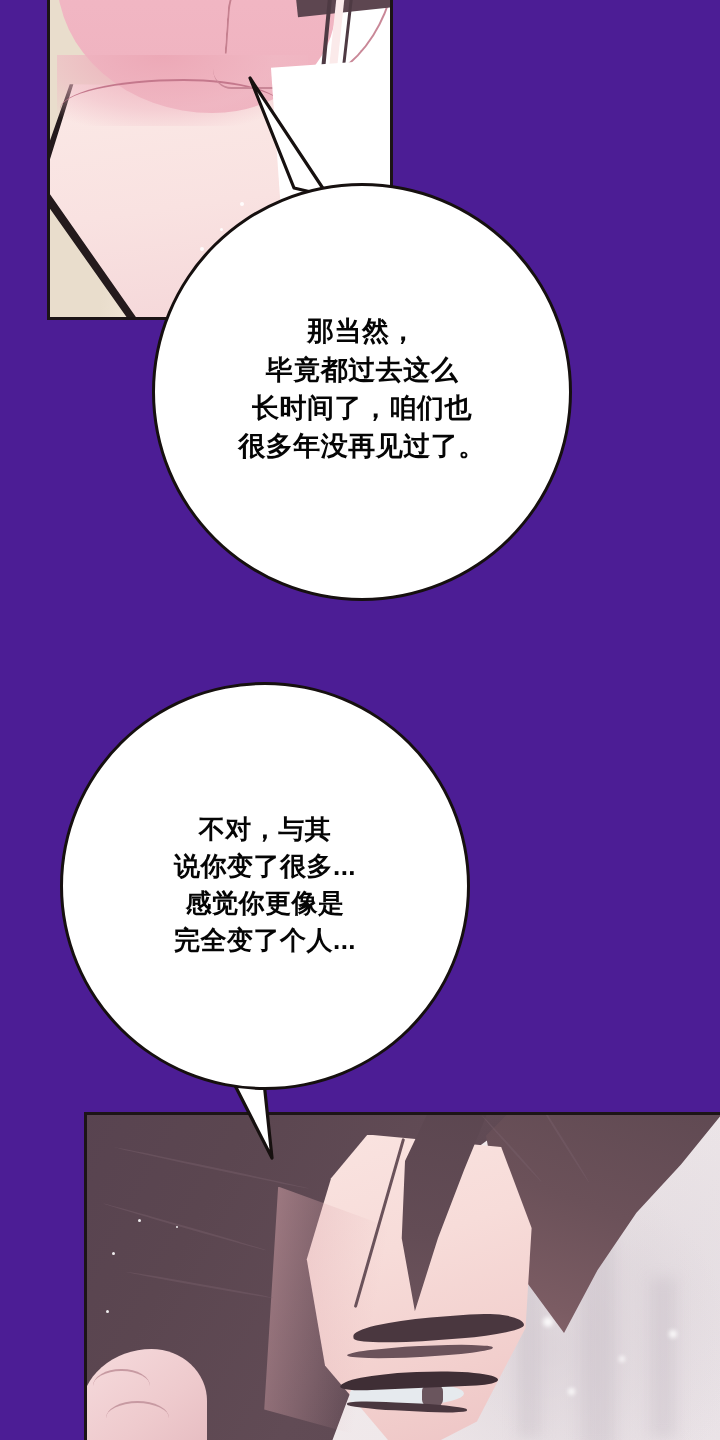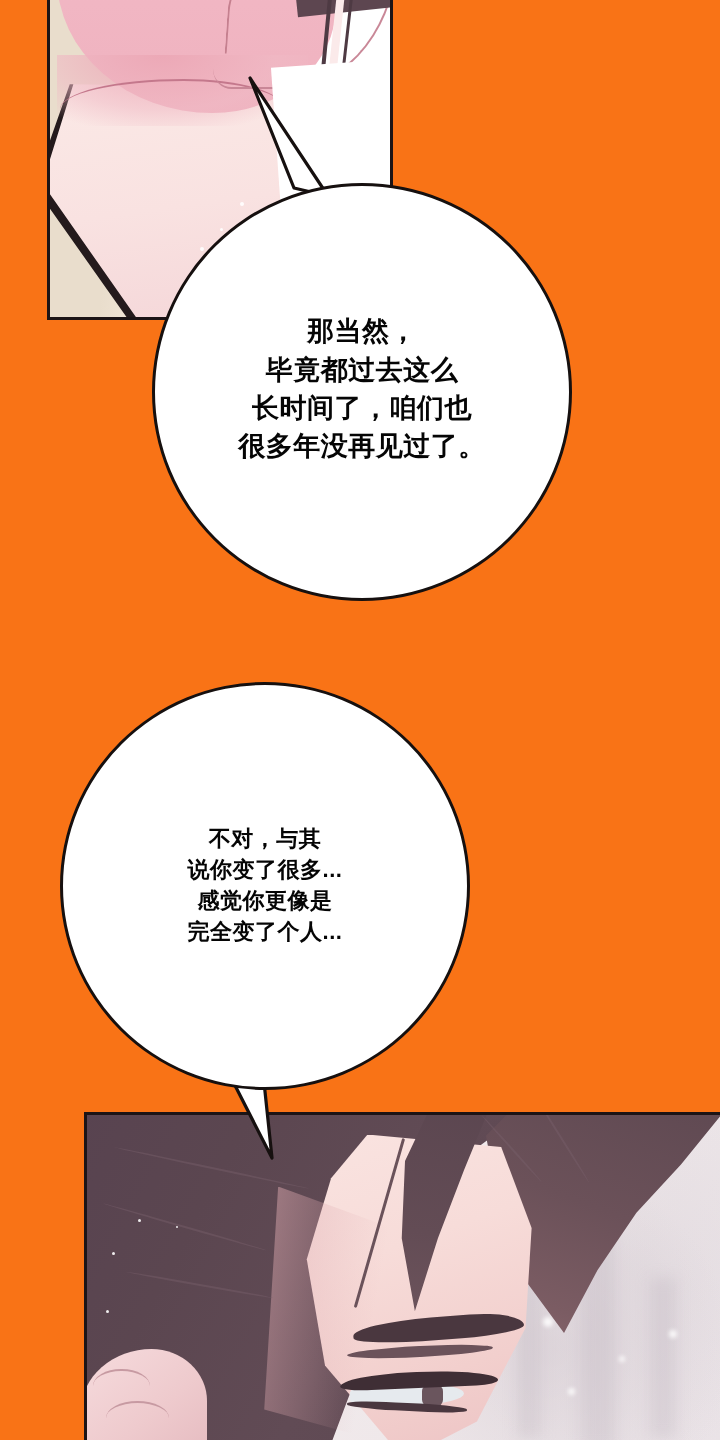--- a/index.html
+++ b/index.html
@@ -7,21 +7,21 @@
     padding: 0;
     background: #ffffff;
   }
   body {
     font-family: "Liberation Sans", "DejaVu Sans", sans-serif;
   }
   #page {
     position: relative;
     width: 720px;
     height: 1440px;
-    background: #f97316;
+    background: #4c1d95;
     overflow: hidden;
   }
 
   
   .panel {
     position: absolute;
     overflow: hidden;
     box-sizing: border-box;
   }
 
@@ -260,21 +260,21 @@
     font-size: 27px;
     margin-top: -6px;
   }
   #bubble-2 {
     left: 60px;
     top: 682px;
     width: 410px;
     height: 408px;
   }
   #bubble-2 .bubble-text {
-    font-size: 22px;
+    font-size: 26px;
     margin-top: -2px;
   }
 
   
   .tail {
     position: absolute;
     overflow: visible;
   }
   #tail-1 { left: 232px; top: 70px; width: 150px; height: 190px; }
   #tail-2 { left: 210px; top: 1030px; width: 140px; height: 150px; }

